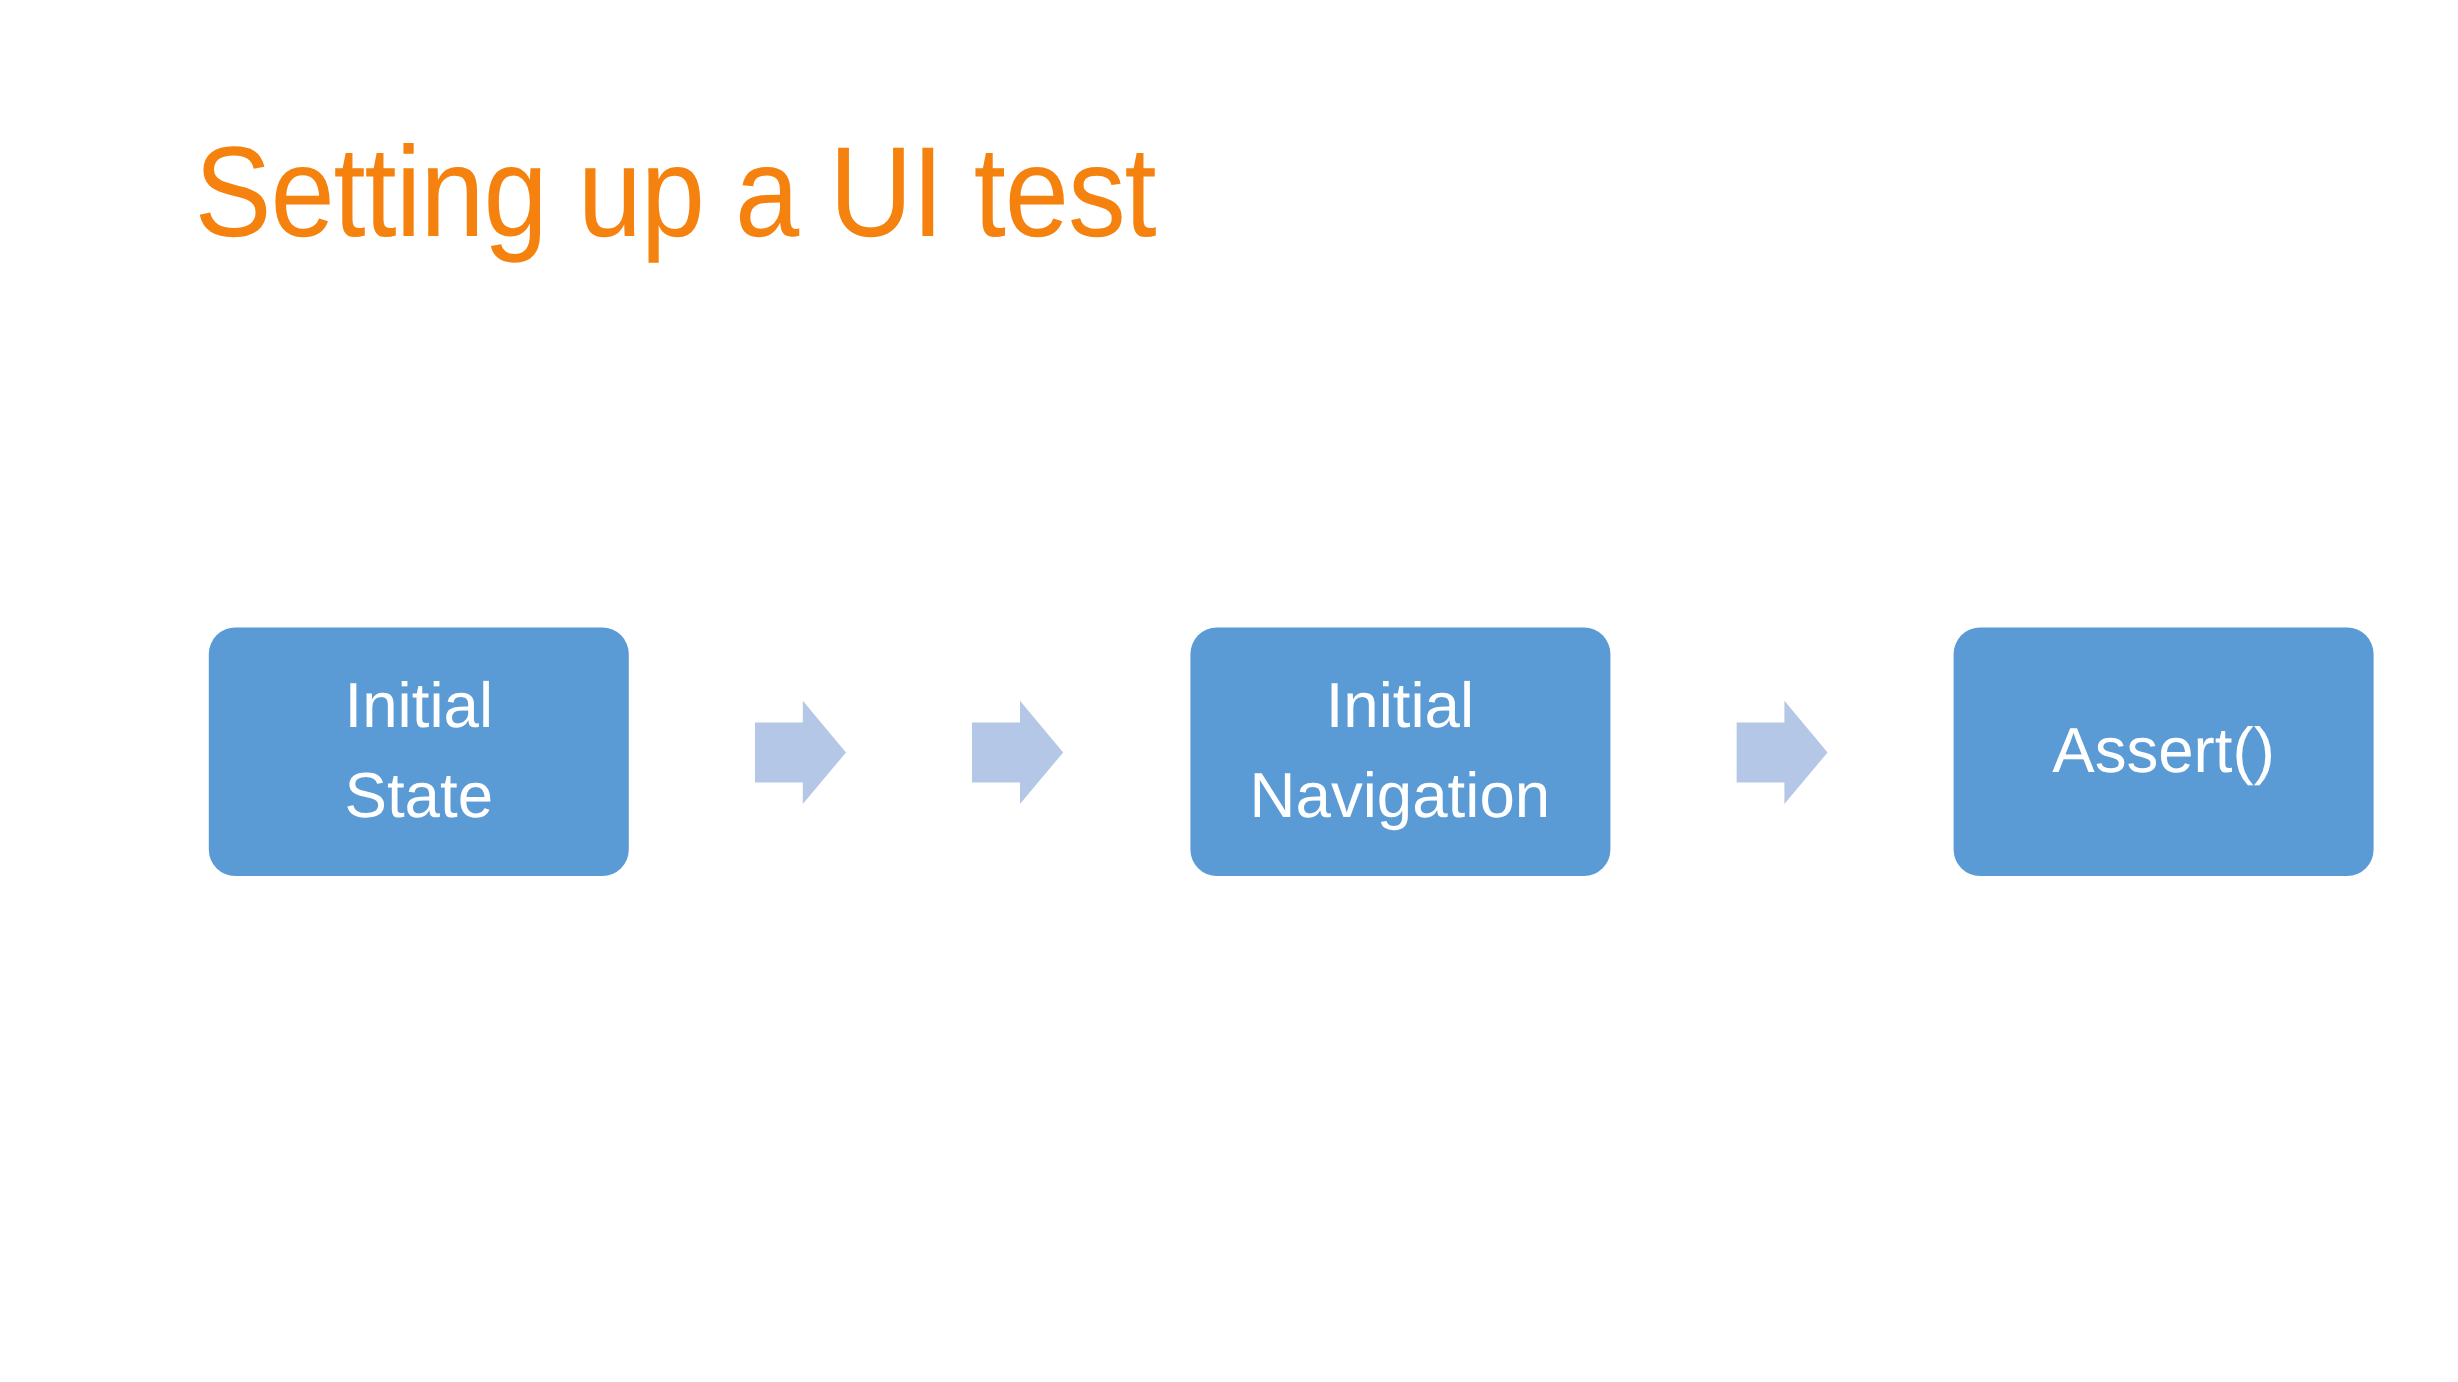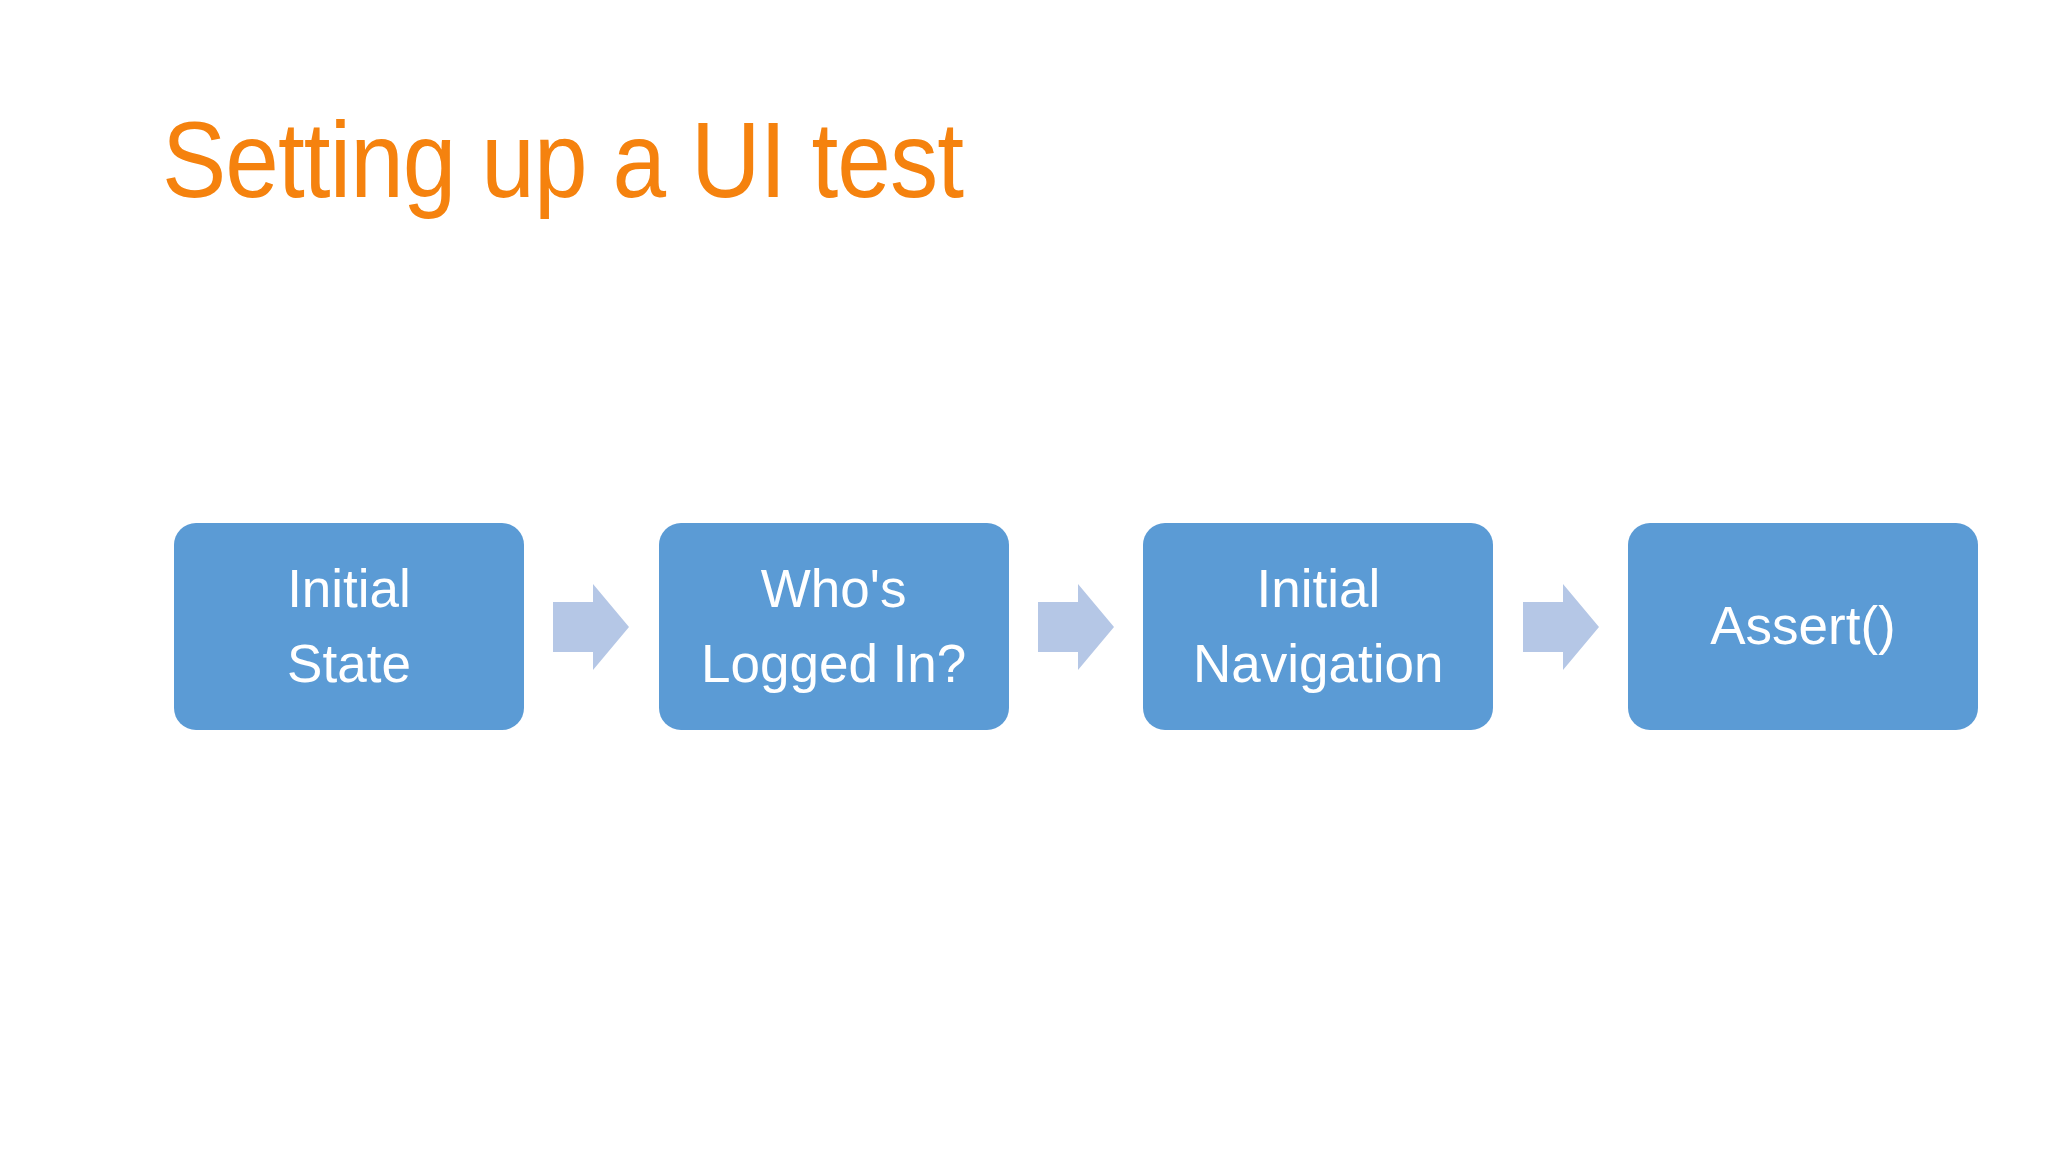--- a/index.html
+++ b/index.html
@@ -80,24 +80,20 @@
       <span class="step-label">Initial
 State</span>
     </div>
 
     <div class="flow-arrow">
       <svg viewBox="0 0 76 86" xmlns="http://www.w3.org/2000/svg">
         <polygon points="0,18 40,18 40,0 76,43 40,86 40,68 0,68" fill="#B5C7E6"></polygon>
       </svg>
     </div>
 
-    <div class="flow-step">
-      <span class="step-label">Who's
-Logged In?</span>
-    </div>
 
     <div class="flow-arrow">
       <svg viewBox="0 0 76 86" xmlns="http://www.w3.org/2000/svg">
         <polygon points="0,18 40,18 40,0 76,43 40,86 40,68 0,68" fill="#B5C7E6"></polygon>
       </svg>
     </div>
 
     <div class="flow-step">
       <span class="step-label">Initial
 Navigation</span>

